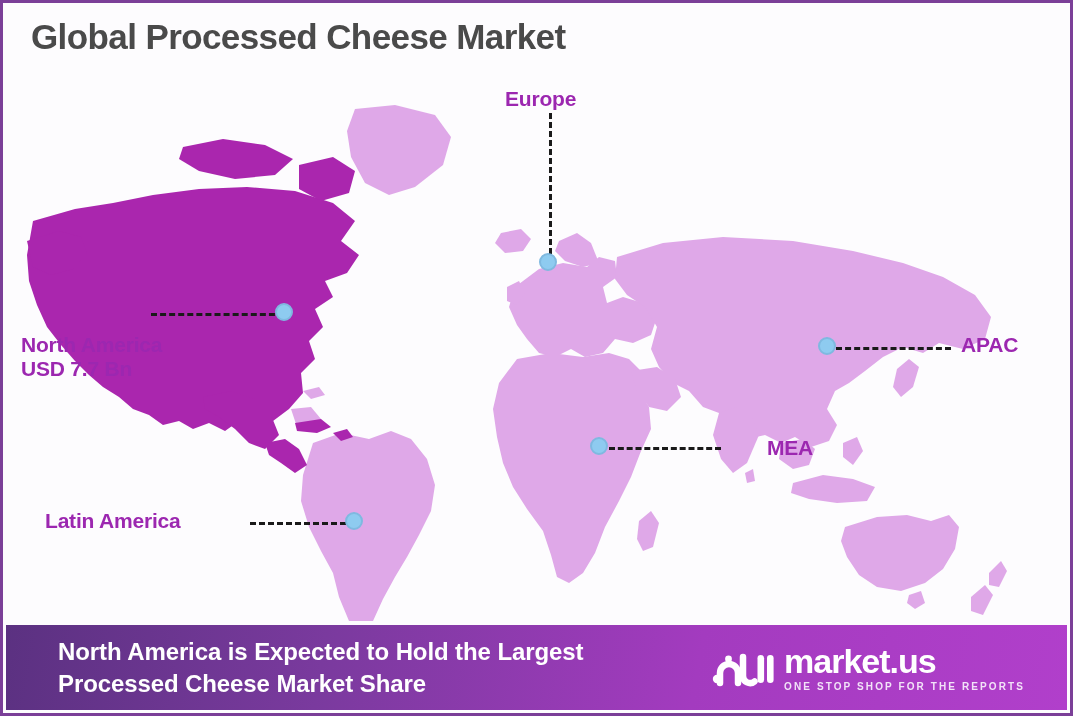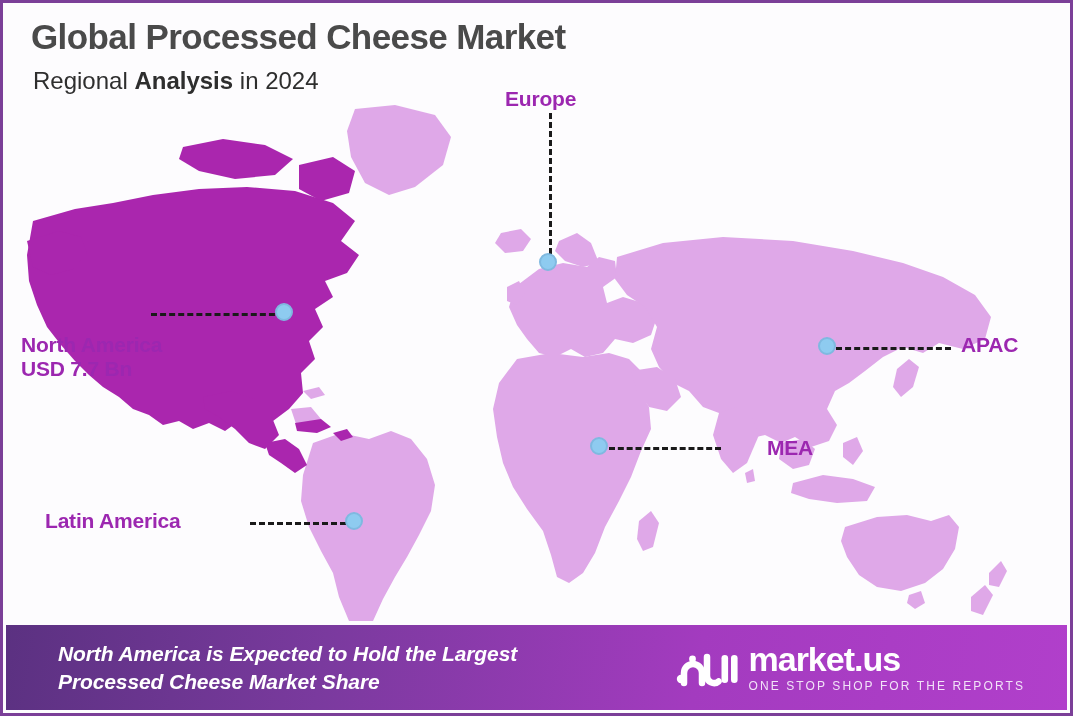--- a/index.html
+++ b/index.html
@@ -73,52 +73,50 @@
   }
   
   .footer{
     position:absolute;left:3px;right:3px;bottom:3px;
     height:85px;
     background:linear-gradient(100deg,#5b3181 0%,#7a3a9e 30%,#a33bbf 65%,#b13fcb 100%);
     display:flex;align-items:center;justify-content:space-between;
   }
   .footer-text{
     color:#ffffff;
-    font-size:21px;font-weight:bold;
+    font-size:24px;font-weight:bold;
     line-height:1.33;
     margin-left:52px;
     letter-spacing:-0.1px;
-    font-style:italic;
   }
   .logo{
     display:flex;align-items:center;
     margin-right:42px;
   }
   .logo-mark{
     width:62px;height:50px;margin-right:10px;flex:none;
   }
   .logo-text-wrap{display:block;}
   .logo-word{
     color:#ffffff;font-size:34px;font-weight:bold;
     line-height:1;letter-spacing:-1px;
     display:block;
   }
   .logo-tag{
-    color:#f2e2f8;font-size:12px;font-weight:normal;
+    color:#f2e2f8;font-size:10px;font-weight:bold;
     letter-spacing:2.1px;display:block;margin-top:3px;
     text-align:right;
   }
 </style>
 </head>
 <body>
 
 <div class="frame">
 
   <div class="title">Global Processed Cheese Market</div>
-  <div class="subtitle"><span>Regional </span><span class="bold">Analysis</span><span> in 2024</span></div>
 
   <div class="map-wrap">
     <svg viewBox="0 0 1067 530" preserveAspectRatio="none">
       <g fill="#DFA8E8">
 
         <path d="M352 18 L392 14 L432 24 L448 46 L440 74 L412 96 L386 104 L362 92 L348 66 L344 40 Z"></path>
 
         <path d="M498 142 L518 138 L528 148 L520 160 L502 162 L492 152 Z"></path>
 
         <path d="M512 196 L536 178 L560 172 L584 176 L596 166 L612 170 L614 186

